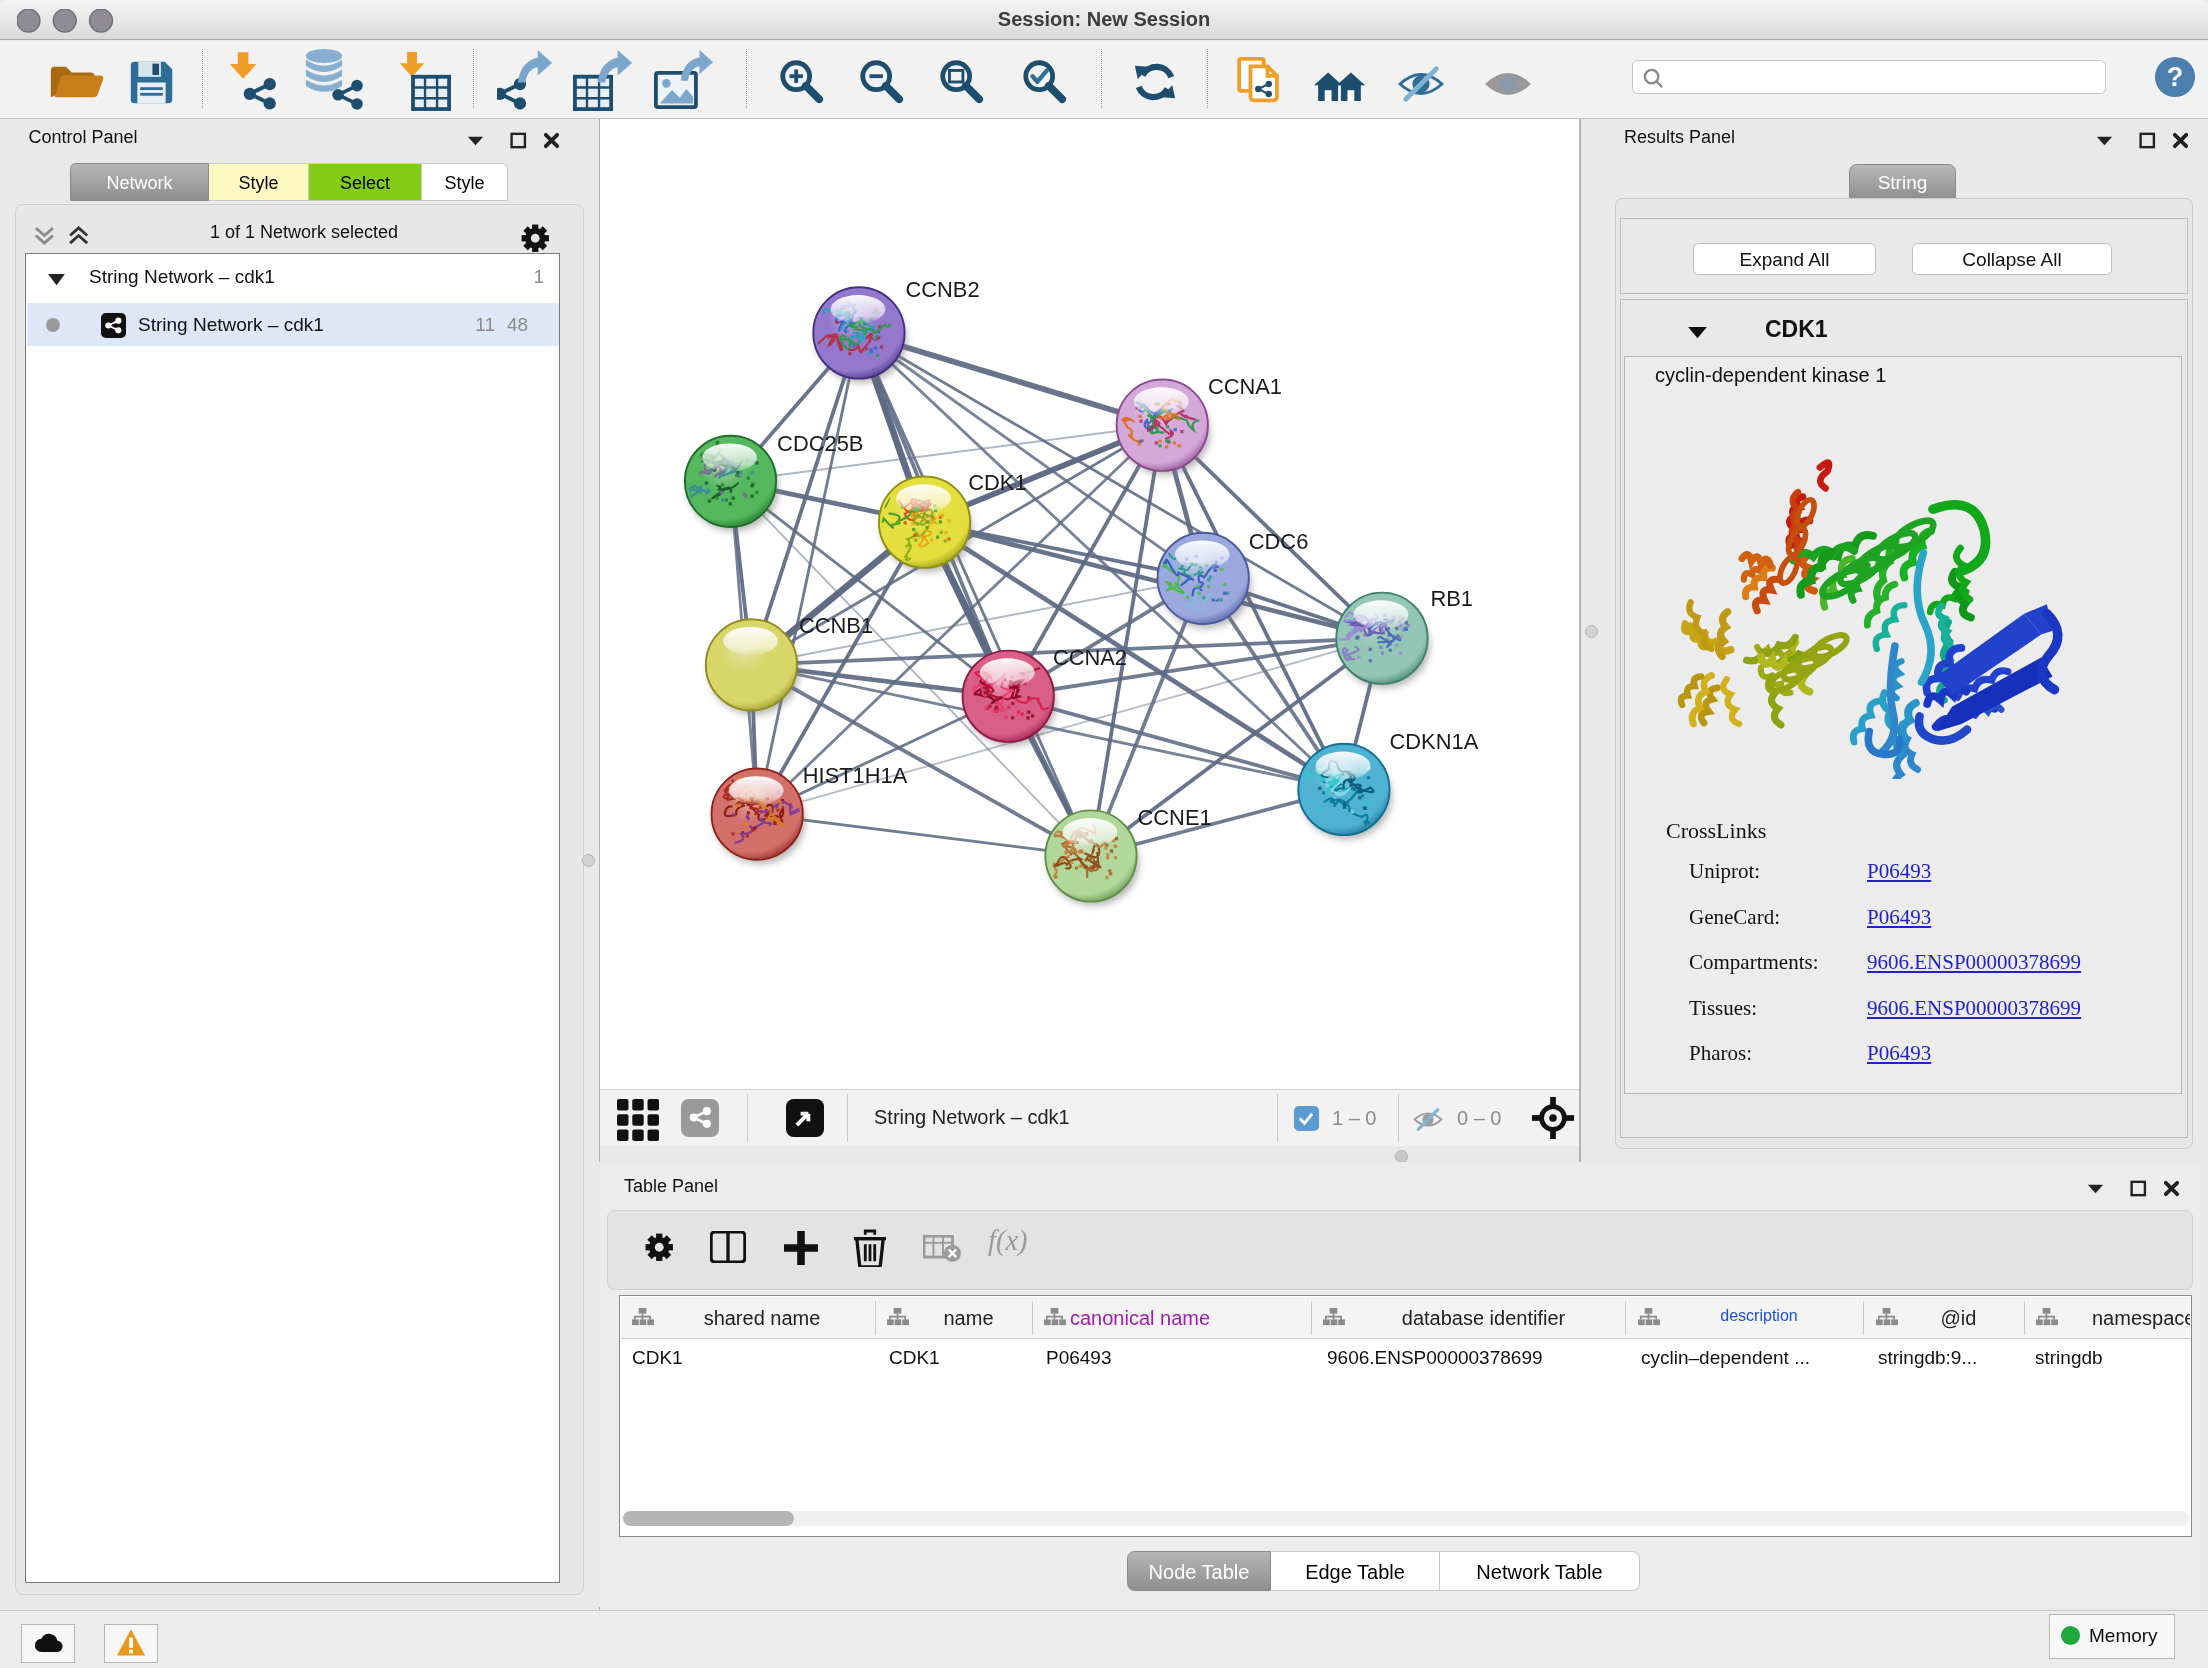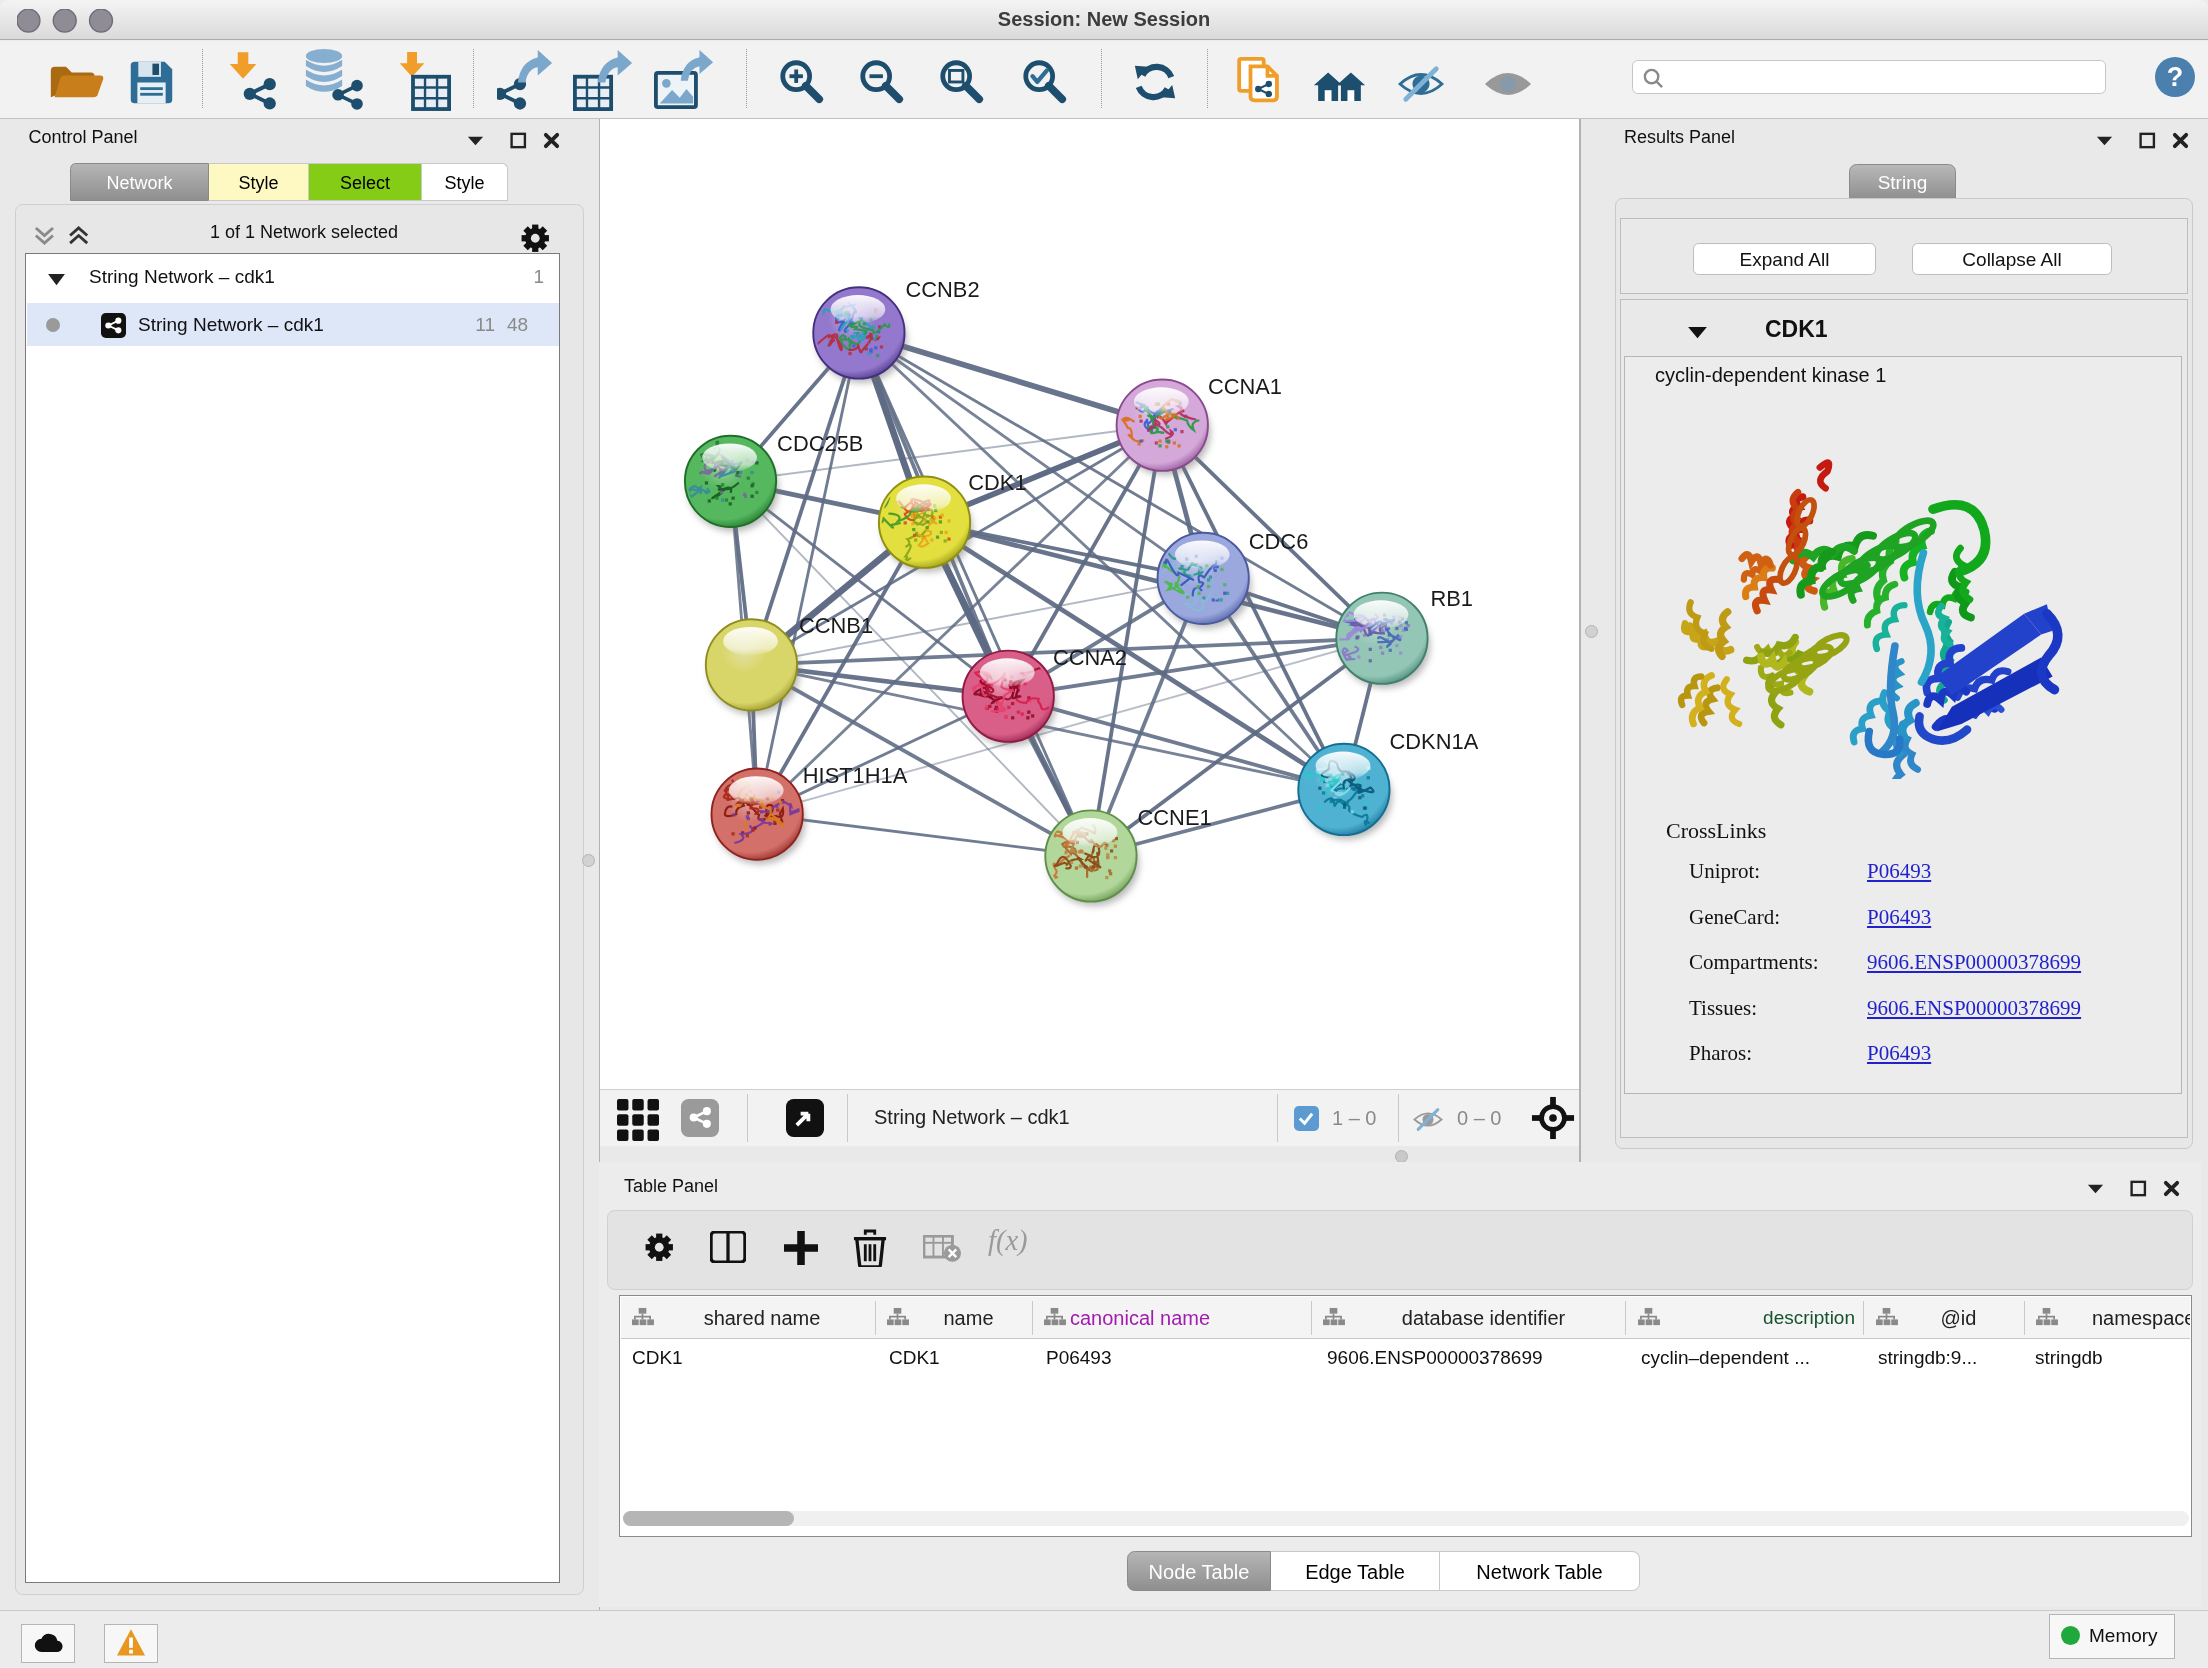--- a/index.html
+++ b/index.html
@@ -1084,21 +1084,21 @@
   </svg>
 <div style="position:absolute;left:1349px;top:1307px;width:269px;overflow:hidden;white-space:nowrap;text-align:center;font-size:20px;color:#222">database identifier</div>
 <div style="position:absolute;left:1625px;top:1301px;width:0;height:34px;border-left:1px solid #c9c9c9"></div>
 <svg style="position:absolute;left:1637px;top:1307px" width="23" height="21" viewBox="0 0 24 22">
     <rect x="8" y="1" width="8" height="6" fill="#8a8a8a"></rect>
     <rect x="1" y="13" width="7" height="6" fill="#8a8a8a"></rect>
     <rect x="9" y="13" width="7" height="6" fill="#8a8a8a"></rect>
     <rect x="17" y="13" width="7" height="6" fill="#8a8a8a"></rect>
     <path d="M12 7 L12 10 M4 13 L4 10 L20 10 L20 13 M12 10 L12 13" stroke="#8a8a8a" stroke-width="1.8" fill="none"></path>
   </svg>
-<div style="position:absolute;left:1663px;top:1307px;width:192px;overflow:hidden;white-space:nowrap;text-align:right;font-size:19px;color:#14532d">description</div>
+<div style="position:absolute;left:1663px;top:1307px;width:192px;overflow:hidden;white-space:nowrap;text-align:center;font-size:16px;color:#1d4ed8">description</div>
 <div style="position:absolute;left:1863px;top:1301px;width:0;height:34px;border-left:1px solid #c9c9c9"></div>
 <svg style="position:absolute;left:1875px;top:1307px" width="23" height="21" viewBox="0 0 24 22">
     <rect x="8" y="1" width="8" height="6" fill="#8a8a8a"></rect>
     <rect x="1" y="13" width="7" height="6" fill="#8a8a8a"></rect>
     <rect x="9" y="13" width="7" height="6" fill="#8a8a8a"></rect>
     <rect x="17" y="13" width="7" height="6" fill="#8a8a8a"></rect>
     <path d="M12 7 L12 10 M4 13 L4 10 L20 10 L20 13 M12 10 L12 13" stroke="#8a8a8a" stroke-width="1.8" fill="none"></path>
   </svg>
 <div style="position:absolute;left:1901px;top:1307px;width:115px;overflow:hidden;white-space:nowrap;text-align:center;font-size:20px;color:#222">@id</div>
 <div style="position:absolute;left:2024px;top:1301px;width:0;height:34px;border-left:1px solid #c9c9c9"></div>

